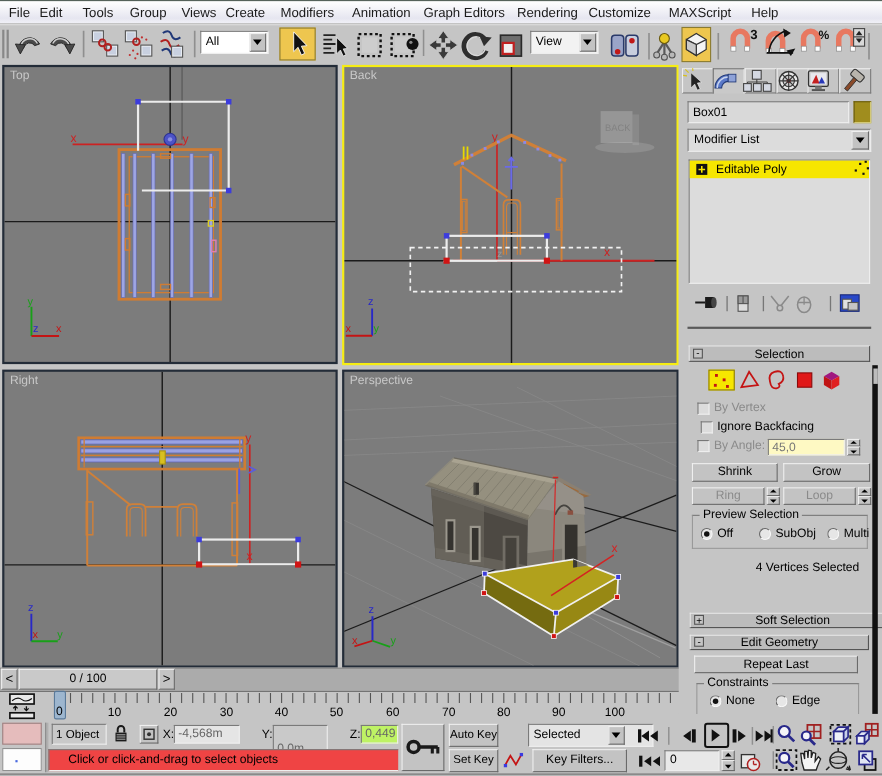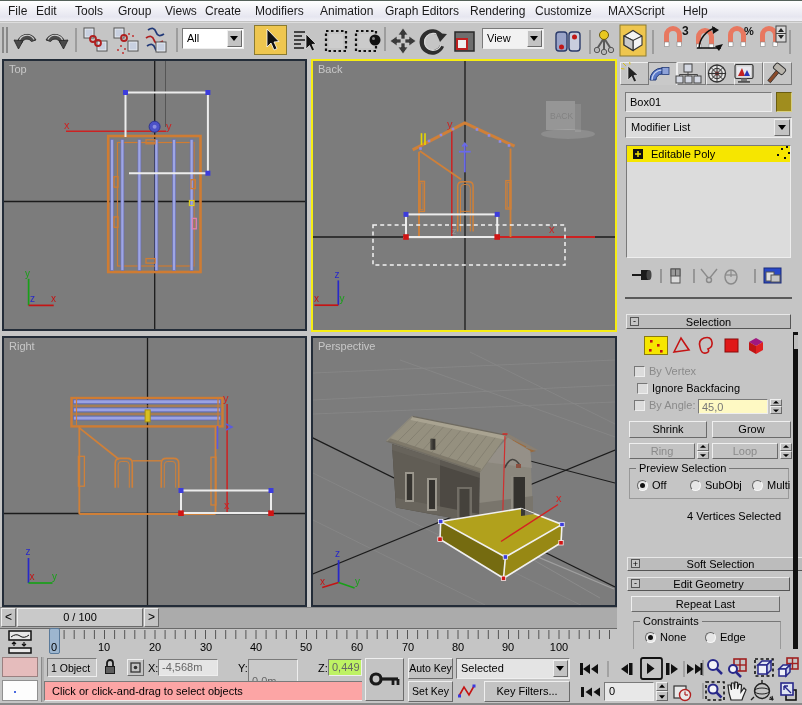--- a/index.html
+++ b/index.html
@@ -722,24 +722,24 @@
 <svg style="position:absolute;left:365px;top:658px" width="39" height="43">
 <g stroke="#1a1a1a" stroke-width="3.2" fill="none">
       <circle cx="11" cy="21" r="5"></circle>
       <line x1="16" y1="21" x2="33" y2="21"></line>
     </g>
     <g stroke="#1a1a1a" stroke-width="2.8">
       <line x1="28" y1="21" x2="28" y2="27"></line>
       <line x1="33" y1="21" x2="33" y2="27"></line>
     </g>
 </svg>
-<div class="sunk" style="left:44px;top:681px;width:318px;height:20px;padding:3px 7px 0;background:#fca5a5;border-right:none">Click or click-and-drag to select objects</div>
+<div class="sunk" style="left:44px;top:681px;width:318px;height:20px;padding:3px 17px 0;background:#ef4444;border-right:none">Click or click-and-drag to select objects</div>
 <div class="btn" style="left:408px;top:658px;width:45px;height:21px;line-height:19px;color:#000;font-size:10.5px">Auto Key</div>
 <div class="btn" style="left:408px;top:681px;width:45px;height:21px;line-height:19px;color:#000;font-size:10.5px">Set Key</div>
-<div class="sunk" style="left:456px;top:658px;width:114px;height:21px;background:#e4e4e4;padding:3px 4px">Selected</div>
+<div class="sunk" style="left:480px;top:658px;width:114px;height:21px;background:#e4e4e4;padding:3px 4px">Selected</div>
 <div class="btn" style="left:553px;top:660px;width:15px;height:17px"></div>
 <svg style="position:absolute;left:553px;top:660px" width="15" height="17">
     <path d="M 3,6 L 11,6 L 7,11 Z" fill="#000"></path>
   </svg>
 <svg style="position:absolute;left:456px;top:681px" width="22" height="21">
 <path d="M 3,15 L 8,6 L 13,14 L 18,5" fill="none" stroke="#c41414" stroke-width="1.6"></path>
     <g fill="#3a3ae0">
       <rect x="2" y="13.5" width="3" height="3"></rect>
       <rect x="16.5" y="3.5" width="3" height="3"></rect>
     </g>

